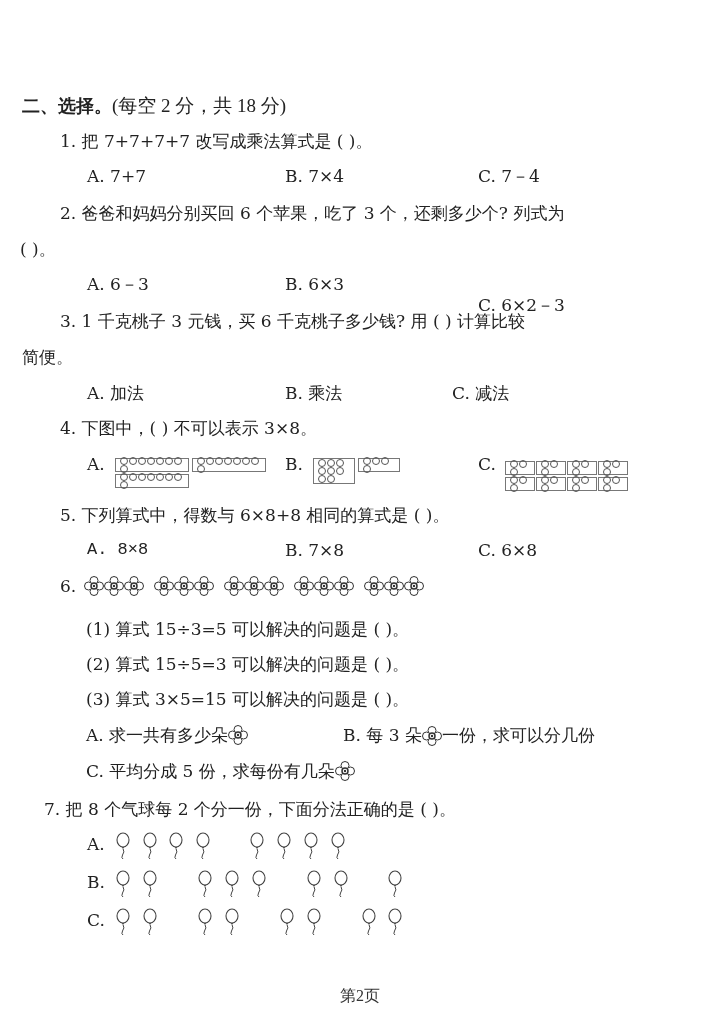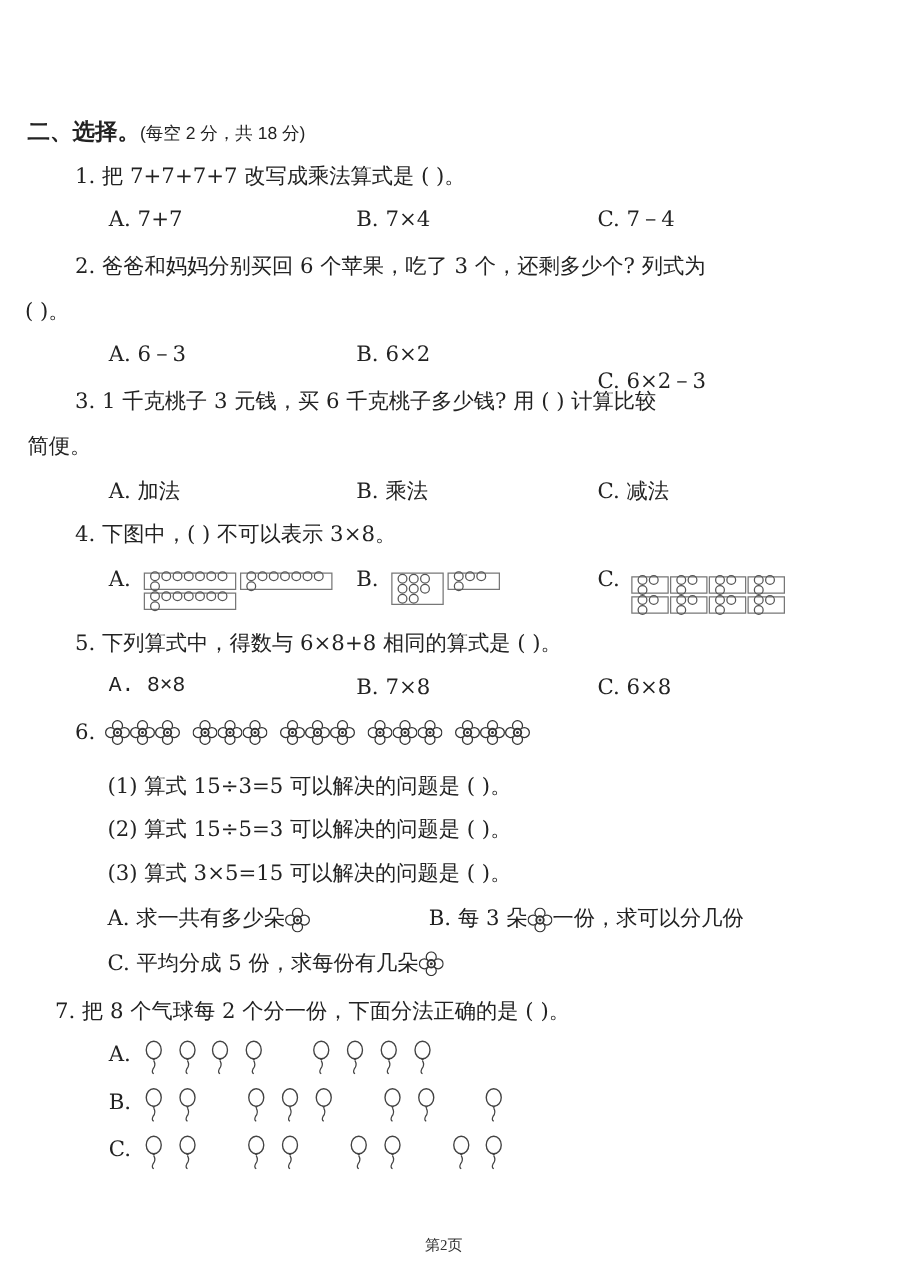--- a/index.html
+++ b/index.html
@@ -1,53 +1,53 @@
 <!DOCTYPE html>
 <html><head>
 <meta charset="utf-8">
 <style>
   html,body{margin:0;padding:0;background:#fff;}
   body{width:724px;height:1024px;position:relative;overflow:hidden;
        font-family:"DejaVu Serif","Liberation Serif",serif;color:#222;font-size:17px;}
   .abs{position:absolute;white-space:nowrap;line-height:22px;}
   .title{font-weight:bold;font-family:"DejaVu Sans","Liberation Sans",sans-serif;font-size:18px;}
-  .title .note{font-weight:normal;font-family:Liberation Sans, sans-serif;font-size:14px;}
+  .title .note{font-weight:normal;font-family:Liberation Serif, serif;font-size:19px;}
   .boxrow{position:absolute;display:flex;gap:3px;}
   .box{border:1.5px solid #777;padding:2px 3px;display:flex;flex-wrap:wrap;gap:0;box-sizing:border-box;align-content:center;}
   .dot{width:8px;height:8px;border:1px solid #555;border-radius:50%;box-sizing:border-box;margin:0 0.5px;}
   .flowers{position:absolute;display:flex;gap:0;}
   .fgroup{display:flex;margin-right:10px;}
   .flower{width:20px;height:20px;}
   .balloons{position:absolute;height:28px;}
   .balloon{position:absolute;width:14px;height:28px;}
-  .footer{font-family:"Liberation Serif",serif;font-size:12px;color:#333;}
+  .footer{font-family:"Liberation Serif",serif;font-size:16px;color:#333;}
 </style>
 </head>
 <body>
 
 <div class="abs title" style="left:22px;top:95px;">
   <span>二、选择。</span><span class="note">(每空 2 分，共 18 分)</span>
 </div>
 
 <div class="abs" style="left:60px;top:130px;">1. 把 7+7+7+7 改写成乘法算式是 (        )。</div>
 <div class="abs" style="left:87px;top:165px;">A. 7+7</div>
 <div class="abs" style="left:285px;top:165px;text-align:center;">B. 7×4</div>
 <div class="abs" style="left:478px;top:165px;">C. 7－4</div>
 
 <div class="abs" style="left:60px;top:202px;">2. 爸爸和妈妈分别买回 6 个苹果，吃了 3 个，还剩多少个? 列式为</div>
 <div class="abs" style="left:20px;top:238px;">(        )。</div>
 <div class="abs" style="left:87px;top:273px;">A. 6－3</div>
-<div class="abs" style="left:285px;top:273px;">B. 6×2</div>
+<div class="abs" style="left:285px;top:273px;">B. 6×3</div>
 <div class="abs" style="left:478px;top:273px;margin-top:21px;">C. 6×2－3</div>
 
 <div class="abs" style="left:60px;top:310px;">3. 1 千克桃子 3 元钱，买 6 千克桃子多少钱? 用 (        ) 计算比较</div>
 <div class="abs" style="left:22px;top:346px;">简便。</div>
 <div class="abs" style="left:87px;top:382px;">A. 加法</div>
 <div class="abs" style="left:285px;top:382px;">B. 乘法</div>
-<div class="abs" style="left:478px;top:382px;">C. 减法</div>
+<div class="abs" style="left:452px;top:382px;">C. 减法</div>
 
 <div class="abs" style="left:60px;top:417px;">4. 下图中，(        ) 不可以表示 3×8。</div>
 <div class="abs" style="left:87px;top:453px;">A.</div>
 <div class="abs" style="left:285px;top:453px;">B.</div>
 <div class="abs" style="left:478px;top:453px;">C.</div>
 
 <div>
   <div class="boxrow" style="left:115px;top:458px;">
     <div class="box" style="width:74px;height:14px;">
       <span class="dot"></span>
@@ -225,21 +225,21 @@
     <svg class="flower" viewBox="0 0 20 20">
         <use href="#flw"></use>
       </svg>
   </div>
 </div>
 
 <div class="abs" style="left:86px;top:618px;">(1) 算式 15÷3=5 可以解决的问题是 (        )。</div>
 <div class="abs" style="left:86px;top:653px;">(2) 算式 15÷5=3 可以解决的问题是 (        )。</div>
 <div class="abs" style="left:86px;top:688px;">(3) 算式 3×5=15 可以解决的问题是 (        )。</div>
 
-<div class="abs" style="left:86px;top:724px;display:flex;align-items:flex-end;">
+<div class="abs" style="left:86px;top:724px;display:flex;align-items:center;">
   <span>A. 求一共有多少朵</span>
   <svg class="flower" viewBox="0 0 20 20">
       <use href="#flw"></use>
     </svg>
 </div>
 <div class="abs" style="left:343px;top:724px;display:flex;align-items:flex-end;">
   <span>B. 每 3 朵</span>
   <svg class="flower" viewBox="0 0 20 20">
       <use href="#flw"></use>
     </svg>

